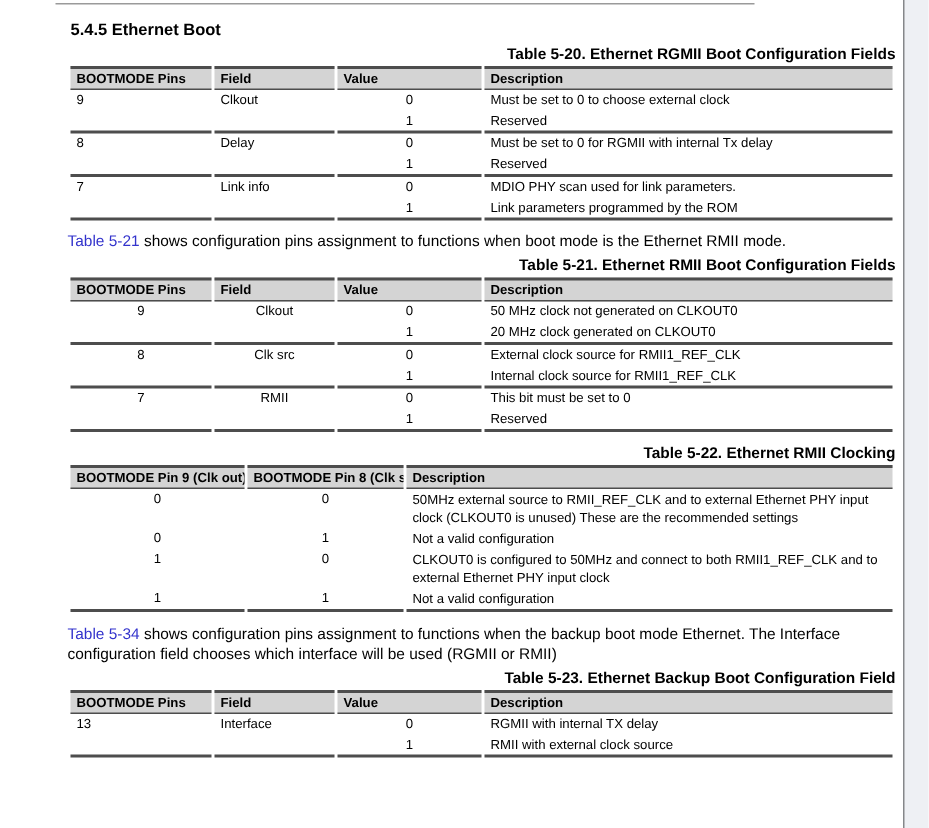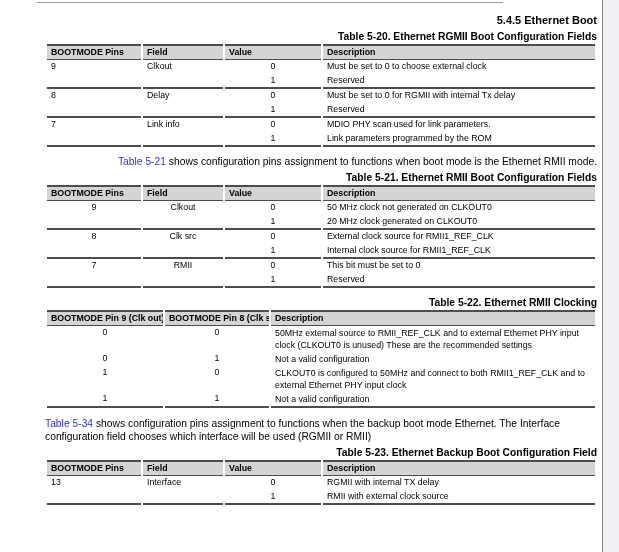--- a/index.html
+++ b/index.html
@@ -5,26 +5,26 @@
   html,body{margin:0;padding:0;}
   body{
     width:619px;height:552px;position:relative;overflow:hidden;
     background:#ffffff;
     font-family:"Liberation Sans", sans-serif;
     color:#000;
   }
   .top-hairline{position:absolute;left:37px;top:2px;width:466px;height:1px;background:#9a9a9a;}
   .right-strip{position:absolute;left:602px;top:0;width:17px;height:552px;background:#eef0f4;border-left:1px solid #85878a;box-sizing:border-box;}
   .page{position:absolute;left:45px;top:0;width:552px;}
-  .section-heading{margin:14px 0 0 2px;font-size:11px;line-height:13px;font-weight:bold;text-align:right;}
+  .section-heading{margin:14px 0 0 2px;font-size:11px;line-height:13px;font-weight:bold;}
   .para{margin:10px 0 0 0;font-size:10.3px;line-height:13px;}
   .doclink{color:#3333cc;text-decoration:none;cursor:pointer;}
   .tbl-title{margin:4px 0 1px 0;font-size:10.3px;line-height:12px;font-weight:bold;text-align:right;}
   .tbl-title.mt9{margin-top:9px;}
-  .para.mt8{margin-top:8px;text-align:right;}
+  .para.mt8{margin-top:8px;}
   .para.mt9{margin-top:9px;}
 
   table.doc-table{
     border-collapse:separate;border-spacing:2px 0;
     width:552px;table-layout:fixed;
     font-size:8.8px;line-height:11px;
   }
   table.doc-table th{
     background:#d4d4d4;font-weight:bold;text-align:left;
     padding:1px 4px;height:11px;

